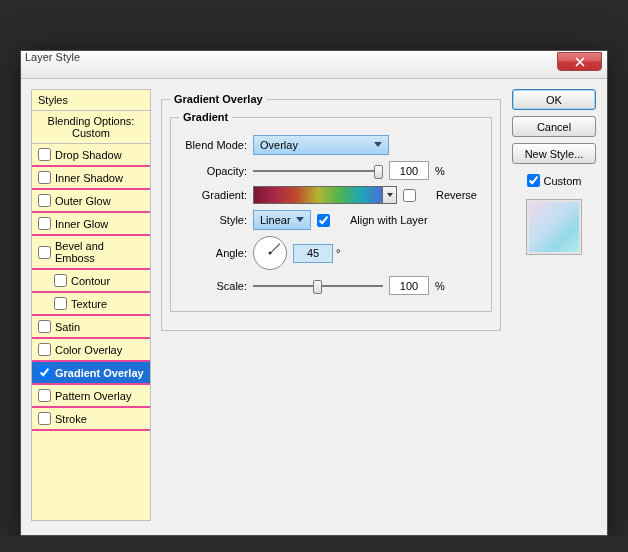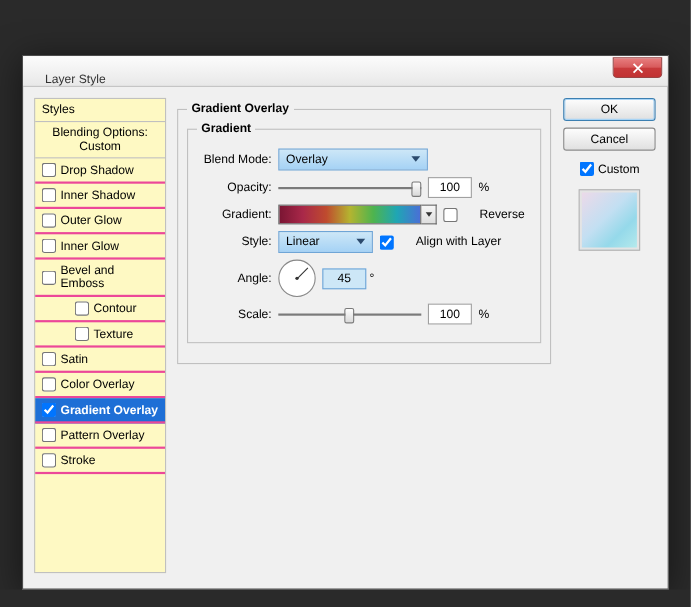--- a/index.html
+++ b/index.html
@@ -1,38 +1,38 @@
 <!DOCTYPE html>
 <html><head>
 <meta charset="utf-8">
 <style>
 * { box-sizing: border-box; margin: 0; padding: 0; font-family: Tahoma, Arial, sans-serif; font-size: 11px; }
 body { background: #2a2a2a; padding: 50px 20px 0 20px; display: flex; justify-content: center; }
 .dialog { width: 594px; background: #f0f0f0; border: 1px solid #4c4c4c; box-shadow: 0 4px 30px rgba(0,0,0,0.5); }
-.titlebar { height: 28px; background: linear-gradient(to bottom, #fcfcfc, #e8e8e8); border-bottom: 1px solid #c0c0c0; display: flex; align-items: flex-end; padding: 0 0 0 20px; position: relative; }
+.titlebar { height: 28px; background: linear-gradient(to bottom, #fcfcfc, #e8e8e8); border-bottom: 1px solid #c0c0c0; display: flex; align-items: flex-start; padding: 0 0 0 4px; position: relative; }
 .titlebar-title { color: #333; }
 .close-btn { position: absolute; right: 5px; top: 1px; width: 45px; height: 19px; background: linear-gradient(to bottom, #e77d7e 0%, #d85a5b 48%, #c83a3b 52%, #c13233 100%); border: 1px solid #9b4444; border-radius: 0 0 4px 4px; display: flex; align-items: center; justify-content: center; cursor: pointer; }
 .close-btn svg { width: 10px; height: 10px; }
 .dialog-body { padding: 10px 10px 14px 10px; display: flex; gap: 8px; min-height: 456px; }
 .styles-panel { width: 120px; border: 1px solid #c0c0c0; background: #fef9c3; }
 .styles-header { padding: 4px 6px; border-bottom: 1px solid #c0c0c0; }
 .styles-row { padding: 4px 6px; border-bottom: 2px solid #ec4899; display: flex; align-items: center; gap: 4px; cursor: default; }
 .styles-row.blend-options { border-bottom: 1px solid #c0c0c0; text-align: center; }
 .styles-row.selected { background: #1e6fd6; color: #fff; font-weight: bold; }
-.styles-row.indent { padding-left: 36px; }
+.styles-row.indent { padding-left: 22px; }
 input[type=checkbox] { width: 13px; height: 13px; }
 .center-panel { flex: 1; padding: 4px 2px 0 2px; }
 fieldset { border: 1px solid #c0c0c0; padding: 6px 8px 10px 8px; margin-bottom: 8px; }
 fieldset > legend { padding: 0 4px; font-weight: bold; }
 fieldset.inner > legend { font-weight: bold; }
 .row { display: flex; align-items: center; margin: 6px 0; }
 .lbl { width: 74px; text-align: right; padding-right: 6px; }
 .dropdown { background: linear-gradient(to bottom, #cde7f7, #a5d2f5); border: 1px solid #6fa5d6; height: 20px; display: flex; align-items: center; padding: 0 6px; position: relative; cursor: pointer; }
 .dropdown.blend-mode { width: 136px; }
-.dropdown.style { width: 86px; }
+.dropdown.style { width: 58px; }
 .dropdown-arrow { position: absolute; right: 6px; top: 6px; width: 0; height: 0; border-left: 4px solid transparent; border-right: 4px solid transparent; border-top: 5px solid #2b4a6d; }
 .slider-wrap { display: flex; align-items: center; gap: 6px; }
 .slider { position: relative; width: 130px; height: 16px; }
 .slider-track { position: absolute; top: 7px; left: 0; right: 0; height: 2px; background: #7a7a7a; }
 .slider-thumb { position: absolute; top: 2px; width: 9px; height: 14px; background: linear-gradient(to bottom, #fdfdfd, #d9d9d9); border: 1px solid #7a7a7a; border-radius: 2px; }
 .num-input { width: 40px; height: 19px; border: 1px solid #6fa5d6; background: #cde7f7; text-align: center; font-size: 11px; }
 .num-input.plain { background: #fff; border: 1px solid #a0a0a0; }
 .gradient-swatch { width: 130px; height: 18px; border: 1px solid #666; background: linear-gradient(to right, #7a1533, #a92849, #bf4b2e, #b4b430, #4eb44e, #1fa6b4, #4a6fd6); cursor: pointer; position: relative; }
 .grad-dd { width: 14px; height: 18px; border: 1px solid #666; border-left:none; background: linear-gradient(to bottom, #f6f6f6, #dedede); display:flex; align-items:center; justify-content:center; cursor:pointer;}
 .grad-dd::after { content:''; width:0;height:0;border-left:3px solid transparent;border-right:3px solid transparent;border-top:4px solid #333; }
@@ -185,20 +185,21 @@
             </div>
           </div>
 
         </fieldset>
       </fieldset>
     </div>
 
     <div class="right-panel">
       <div class="btn primary">OK</div>
       <div class="btn">Cancel</div>
+      <div class="btn">New Style...</div>
       <label class="preview-check">
         <input type="checkbox" checked="" style="">
         <span>Custom</span>
       </label>
       <div class="preview-swatch"></div>
     </div>
   </div>
 </div>
 
 </body></html>

